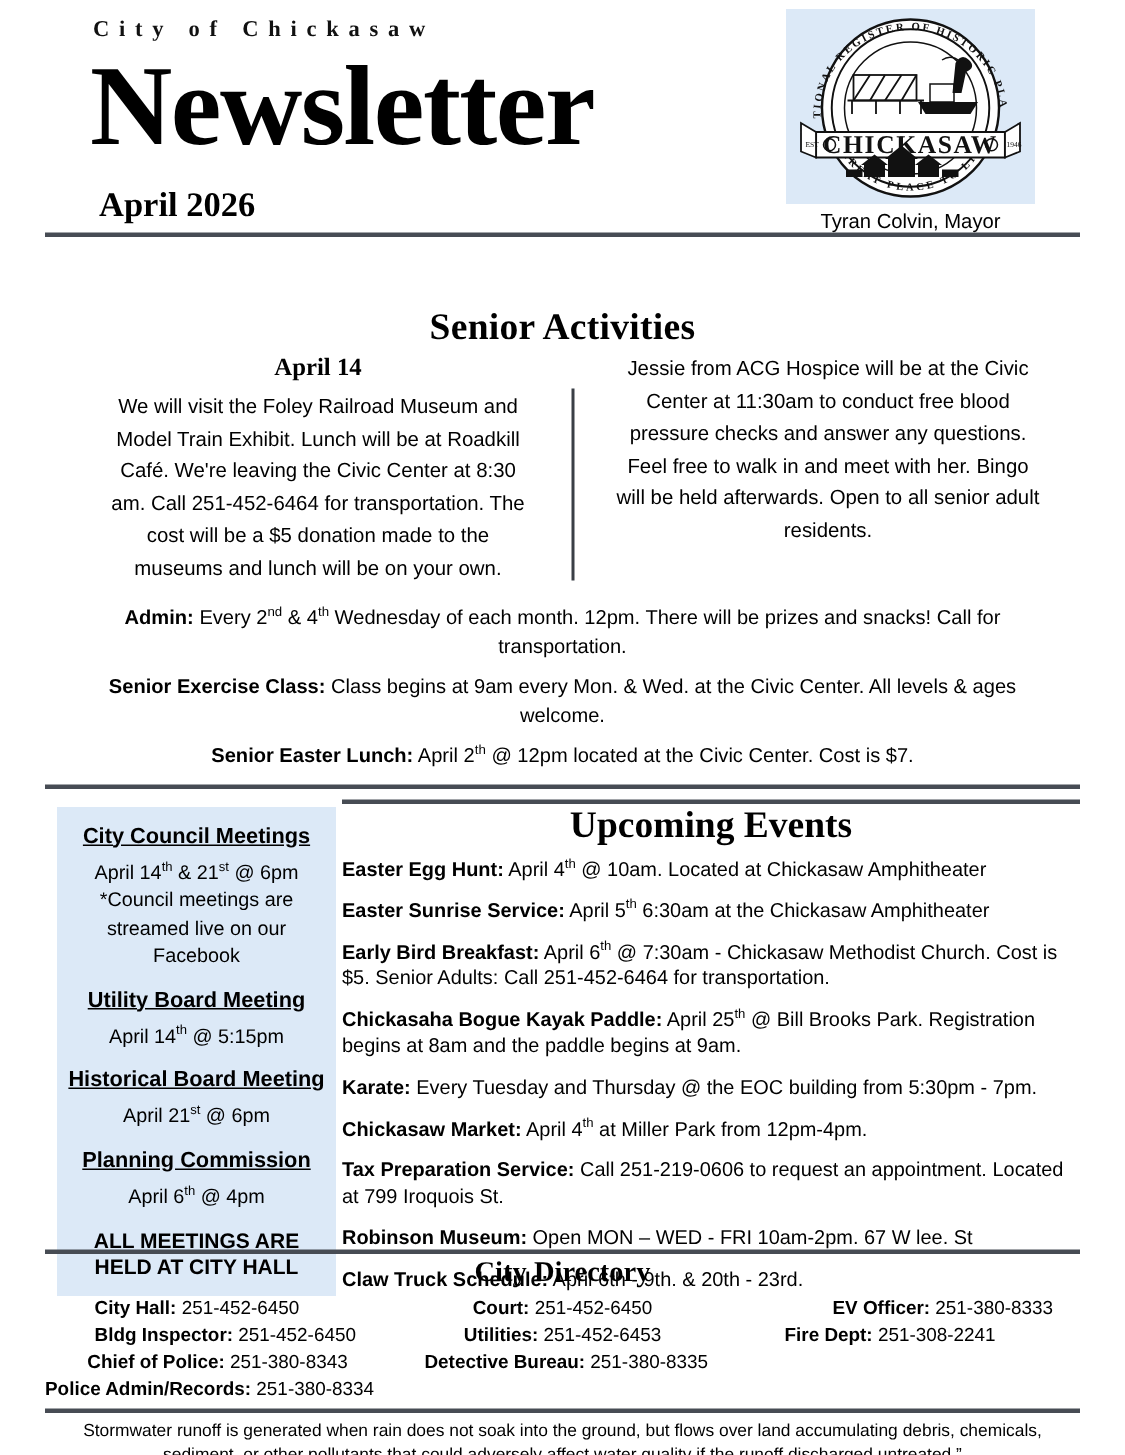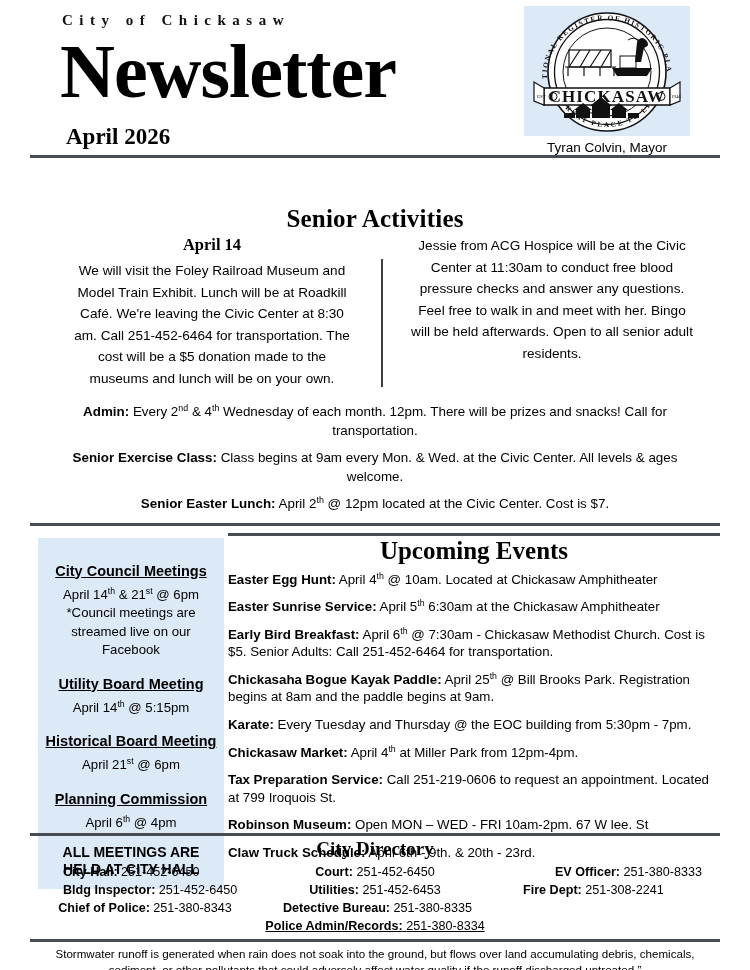--- a/index.html
+++ b/index.html
@@ -87,21 +87,21 @@
   .middle{position:relative;margin-top:7px;height:352px;}
   .sidebar{
     position:absolute;left:38px;top:5px;width:186px;
     background:#dce9f7;
     padding:9px 6px 10px 6px;
     box-sizing:border-box;
     text-align:center;
   }
   .sb-head{
     font-size:14.5px;font-weight:700;text-decoration:underline;
-    margin:16px 0 6px;line-height:17px;
+    margin:3px 0 6px;line-height:17px;
   }
   .sb-body{
     font-size:13.2px;line-height:18.5px;margin-bottom:12px;
   }
   .sb-allcaps{
     font-size:14px;font-weight:700;line-height:16.5px;
     margin-top:10px;margin-bottom:2px;
   }
 
   .events{
@@ -124,21 +124,21 @@
   }
   .dir-grid{
     display:grid;
     grid-template-columns:1fr 1fr 1fr;
     font-size:12.6px;line-height:18px;
   }
   .dir-cell{text-align:right;padding-right:22px;white-space:nowrap;}
   .dir-cell.c1{text-align:left;padding-left:33px;padding-right:0;}
   .dir-cell.c2{text-align:center;padding-right:0;}
   .dir-cell.c3{text-align:right;padding-right:18px;}
-  .dir-cell.full{grid-column:1 / span 3;text-align:center;padding:0;text-decoration:underline;}
+  .dir-cell.full{grid-column:1 / span 3;text-align:left;padding:0;}
   .dir-cell b{font-weight:700;}
 
   .hr-foot{height:3px;background:#474c54;margin-top:4px;}
   .foot-note{
     text-align:center;font-size:11.6px;line-height:16px;
     margin-top:4px;padding:0 10px;
   }
 </style>
 </head>
 <body>

